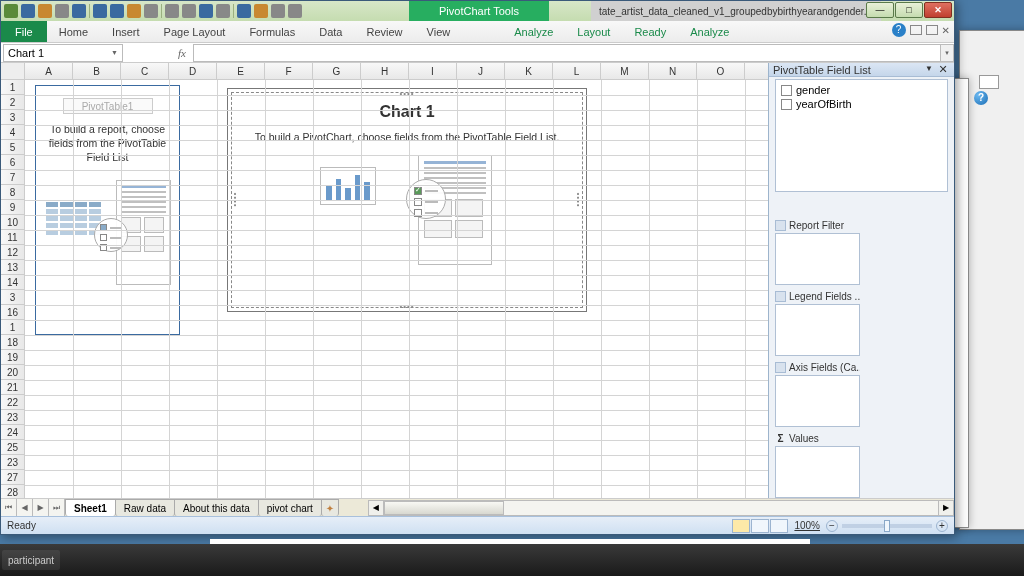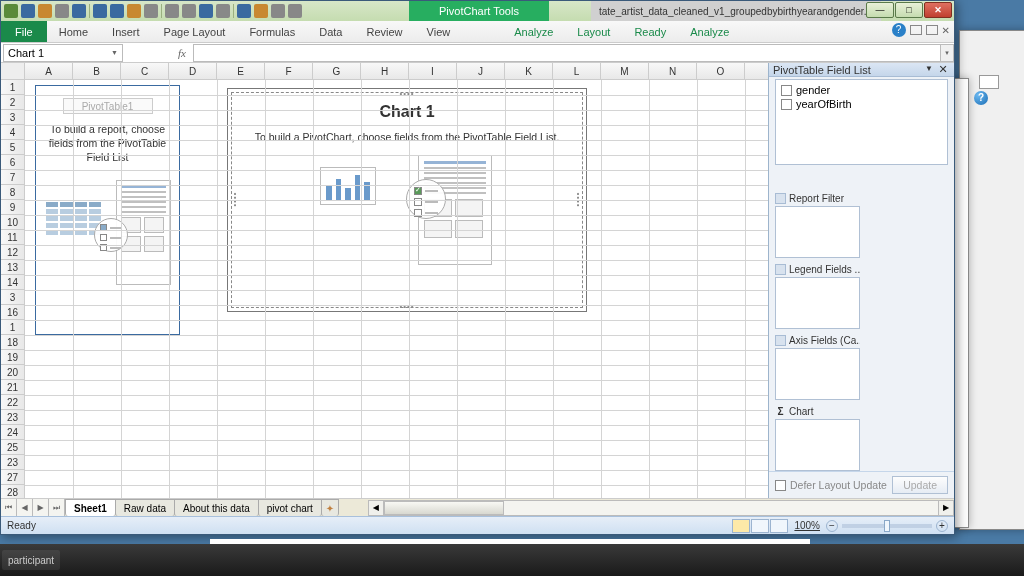--- a/index.html
+++ b/index.html
@@ -516,29 +516,24 @@
         <div class="fl-area">
           <div class="hd">
               <div class="ic"></div>
               <span>Axis Fields (Ca...</span>
             </div>
           <div class="box"></div>
         </div>
         <div class="fl-area">
           <div class="hd">
               <span style="font-weight:bold;width:11px;text-align:center">Σ</span>
-              <span>Chart</span>
+              <span>Values</span>
             </div>
           <div class="box"></div>
         </div>
-      </div>
-      <div class="fl-bottom">
-        <div class="cb"></div>
-        <span class="lbl">Defer Layout Update</span>
-        <div class="btn">Update</div>
       </div>
     </div>
   </div>
 
   <div class="sheetbar">
     <div class="sheetnav">
       <div class="nb">⏮</div>
       <div class="nb">◀</div>
       <div class="nb">▶</div>
       <div class="nb">⏭</div>

